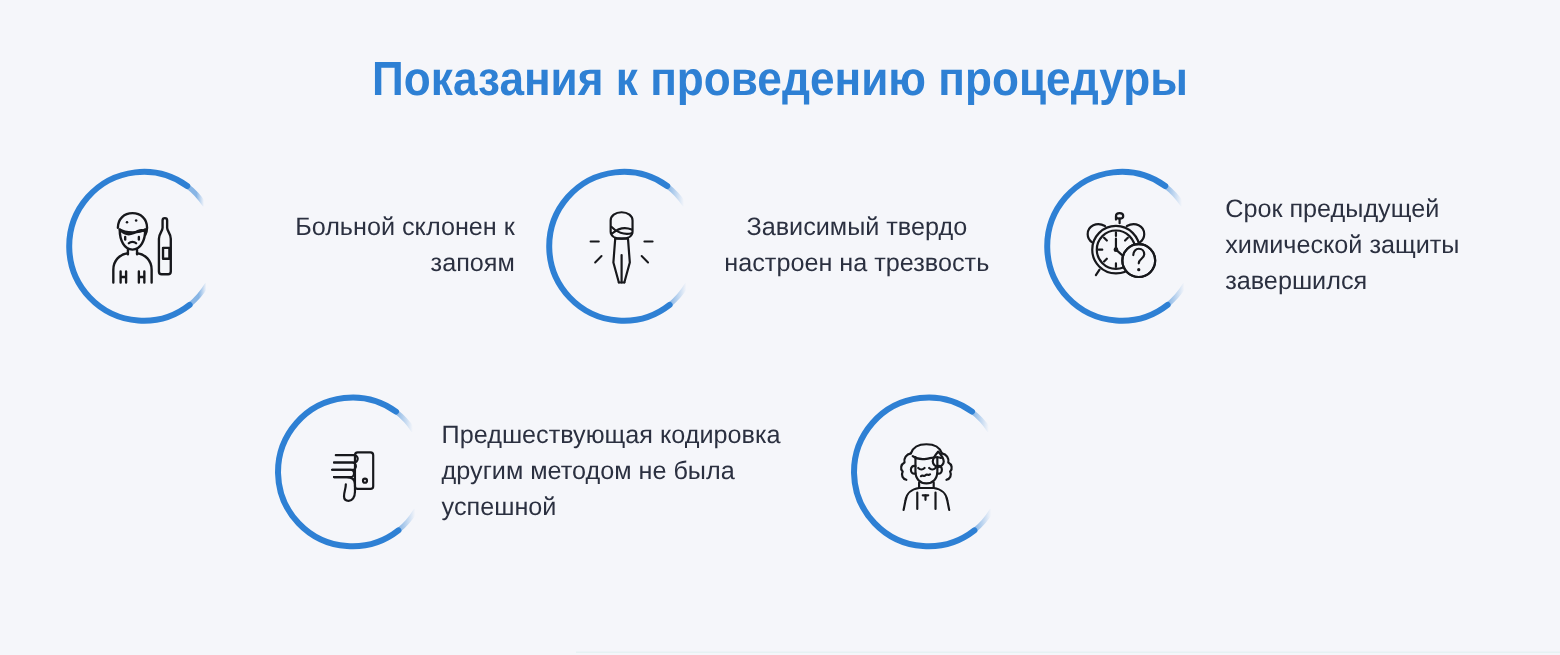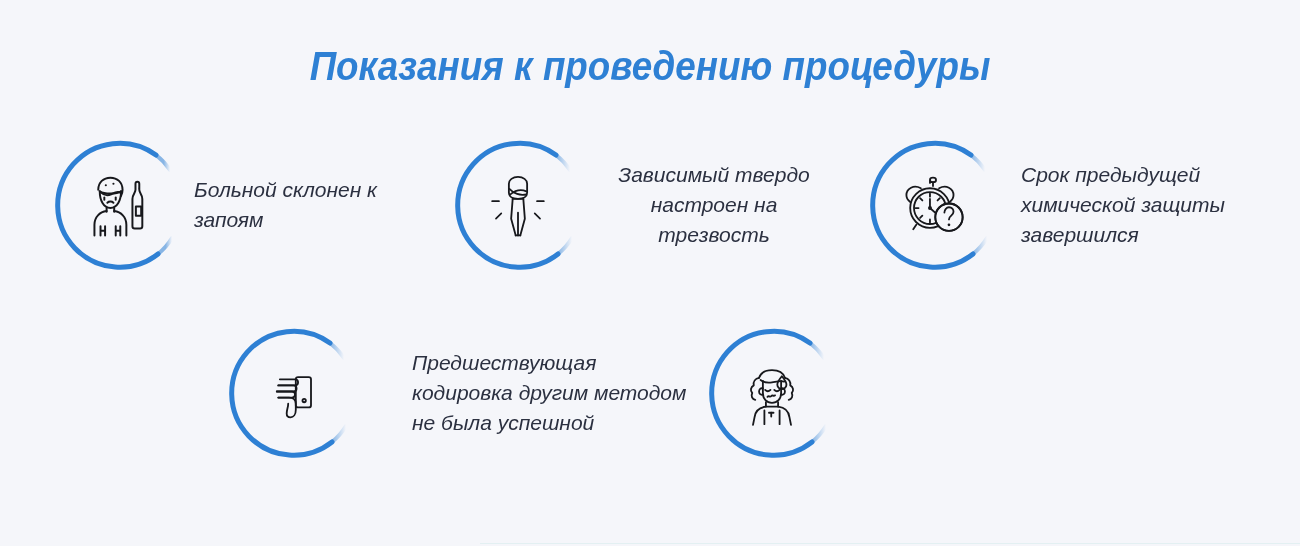--- a/index.html
+++ b/index.html
@@ -12,21 +12,20 @@
     background: #f5f6fa;
     font-family: "Liberation Sans", sans-serif;
     overflow: hidden;
     position: relative;
   }
   .page {
     position: relative;
     width: 1300px;
     height: 546px;
     background: #f5f6fa;
-    font-style: italic;
   }
   .bottom-rule {
     position: absolute;
     left: 480px;
     right: 0;
     bottom: 2px;
     height: 1px;
     background: #e3f0f2;
   }
   .title {
@@ -50,24 +49,24 @@
     display: flex;
   }
   .row-top { top: 130px; left: 48px; width: 1210px; }
   .row-bottom { top: 318px; left: 222px; width: 1036px; }
 
   .card {
     display: flex;
     align-items: center;
     gap: 0px;
   }
-  .card.c1 { width: 400px; }
+  .card.c1 { width: 400px; text-align: right; }
   .card.c2 { width: 415px; text-align: center; }
   .card.c3 { width: 395px; gap: 12px; }
-  .card.c4 { width: 480px; gap: 44px; }
+  .card.c4 { width: 480px; }
   .card.c5 { width: 556px; }
 
   .badge {
     position: relative;
     width: 140px;
     height: 150px;
     flex: 0 0 140px;
     display: flex;
     align-items: center;
     justify-content: center;

